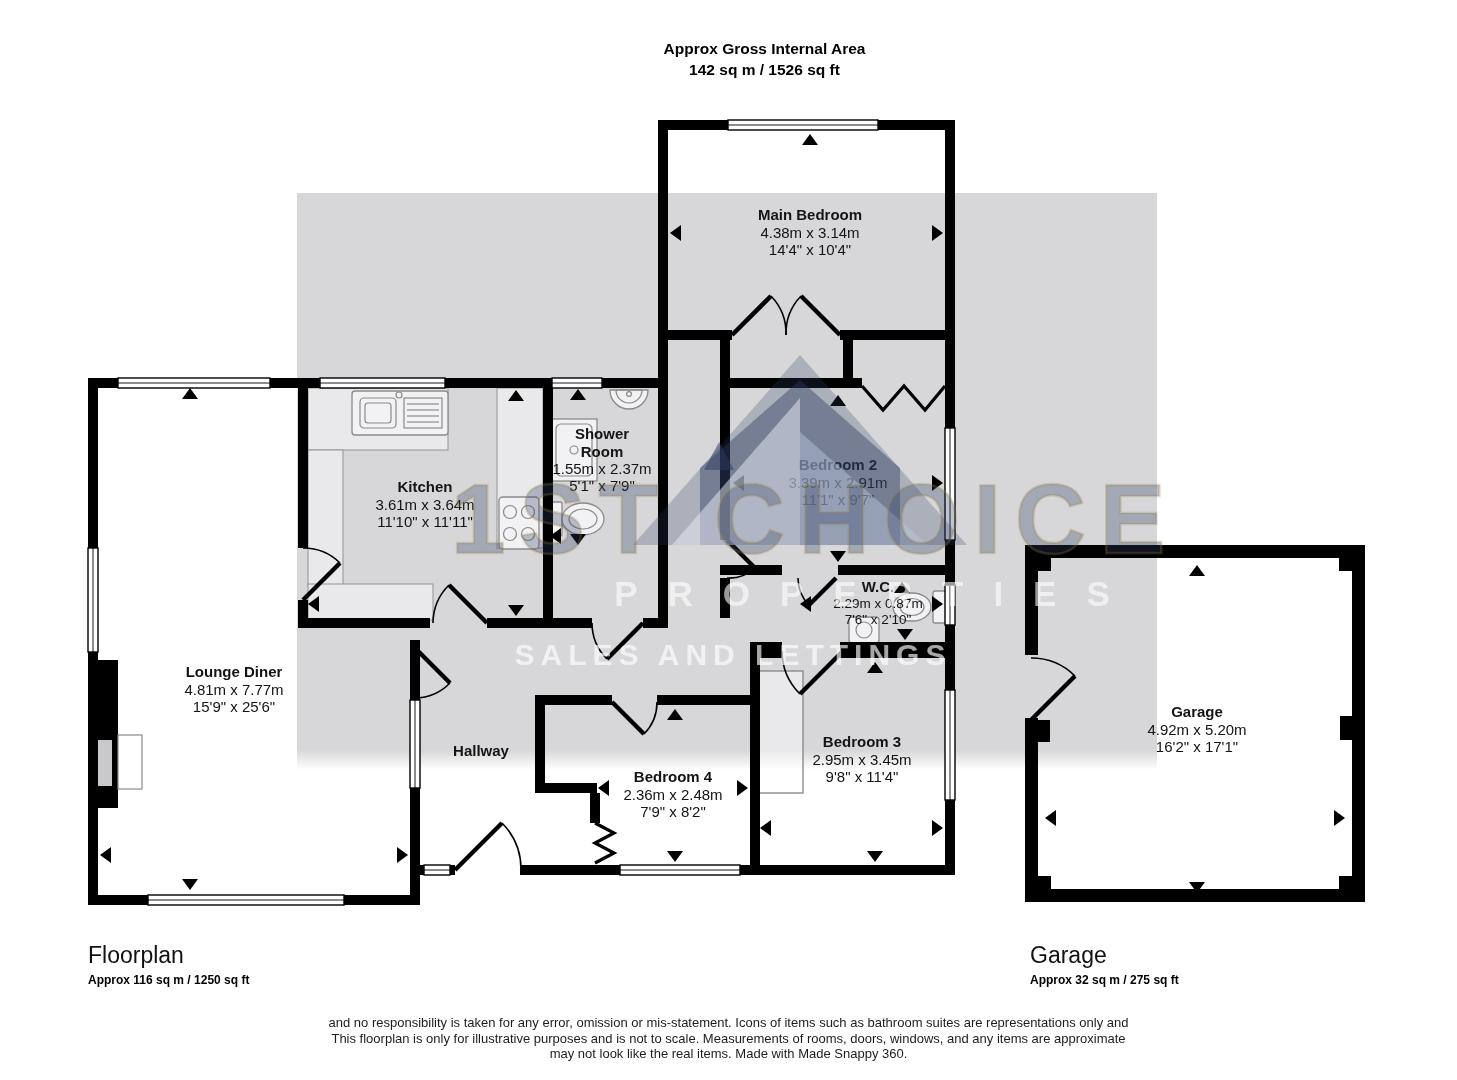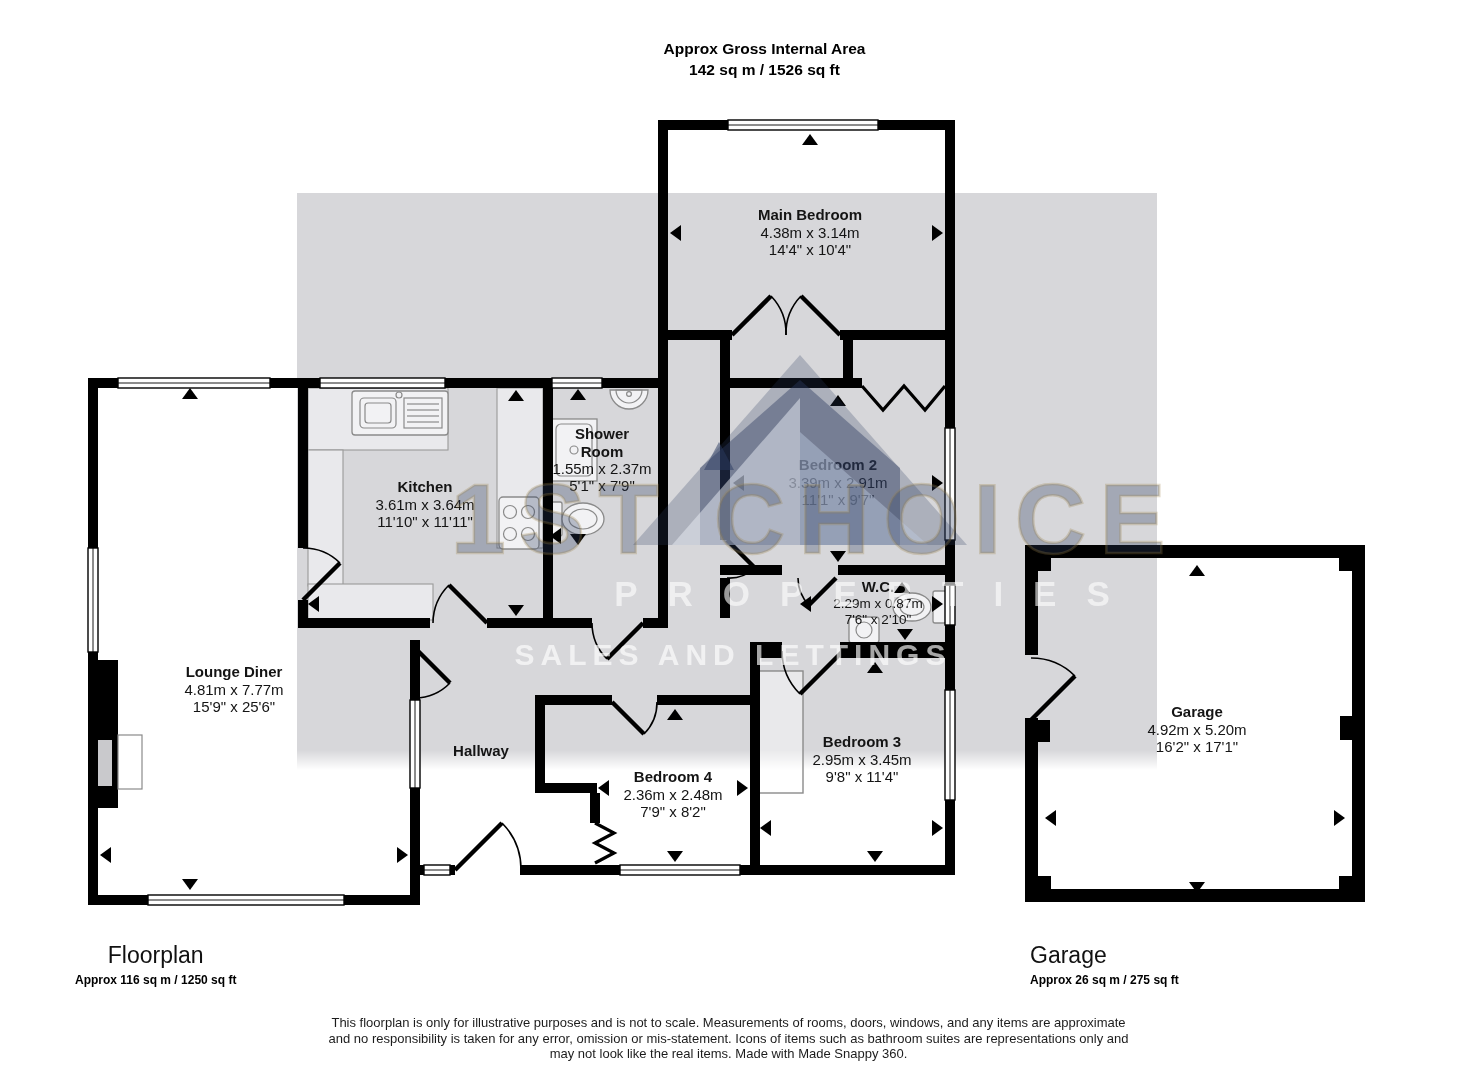--- a/index.html
+++ b/index.html
@@ -2,21 +2,21 @@
 <html><head>
 <meta charset="utf-8">
 <style>
   html,body{margin:0;padding:0;background:#ffffff;}
   .page{position:relative;width:1457px;height:1080px;background:#fff;overflow:hidden;
         font-family:"Liberation Sans",sans-serif;color:#111;}
   .plan-svg{position:absolute;left:0;top:0;}
   .hdr{position:absolute;top:38px;left:0;width:100%;text-align:center;
        font-weight:700;font-size:15.5px;line-height:21px;color:#000;padding-left:36px;}
   .flabel{position:absolute;top:942px;}
-  .flabel.left{left:75px;text-align:center;} .flabel.right{left:1030px;}
+  .flabel.left{left:88px;} .flabel.right{left:1030px;}
   .flabel-title{font-size:23px;font-weight:400;color:#111;}
   .flabel-area{font-size:12px;font-weight:700;margin-top:4px;color:#000;}
   .disc{position:absolute;top:1015px;left:0;width:100%;text-align:center;
         font-size:13px;line-height:15.5px;color:#1c1c1c;}
   
   text{font-family:"Liberation Sans",sans-serif;text-anchor:middle;fill:#141414;}
   .room-name{font-size:15px;font-weight:700;}
   .room-dim{font-size:15px;font-weight:400;}
   .room-dim-sm{font-size:13.5px;font-weight:400;}
   .wall{fill:#000;}
@@ -370,22 +370,22 @@
     <div>Approx Gross Internal Area</div>
     <div>142 sq m / 1526 sq ft</div>
   </div>
 
   <div class="flabel left">
     <div class="flabel-title">Floorplan</div>
     <div class="flabel-area">Approx 116 sq m / 1250 sq ft</div>
   </div>
   <div class="flabel right">
     <div class="flabel-title">Garage</div>
-    <div class="flabel-area">Approx 26 sq m / 275 sq ft</div>
+    <div class="flabel-area">Approx 32 sq m / 275 sq ft</div>
   </div>
 
   <div class="disc">
+    <div>and no responsibility is taken for any error, omission or mis-statement. Icons of items such as bathroom suites are representations only and</div>
     <div>This floorplan is only for illustrative purposes and is not to scale. Measurements of rooms, doors, windows, and any items are approximate</div>
-    <div>and no responsibility is taken for any error, omission or mis-statement. Icons of items such as bathroom suites are representations only and</div>
     <div>may not look like the real items. Made with Made Snappy 360.</div>
   </div>
 
 </div>
 
 </body></html>

